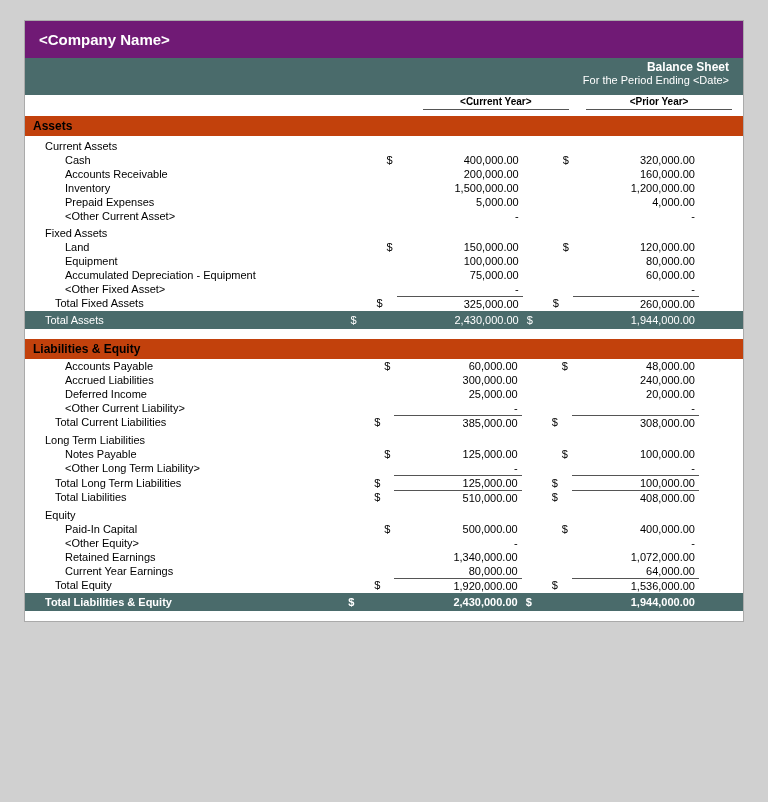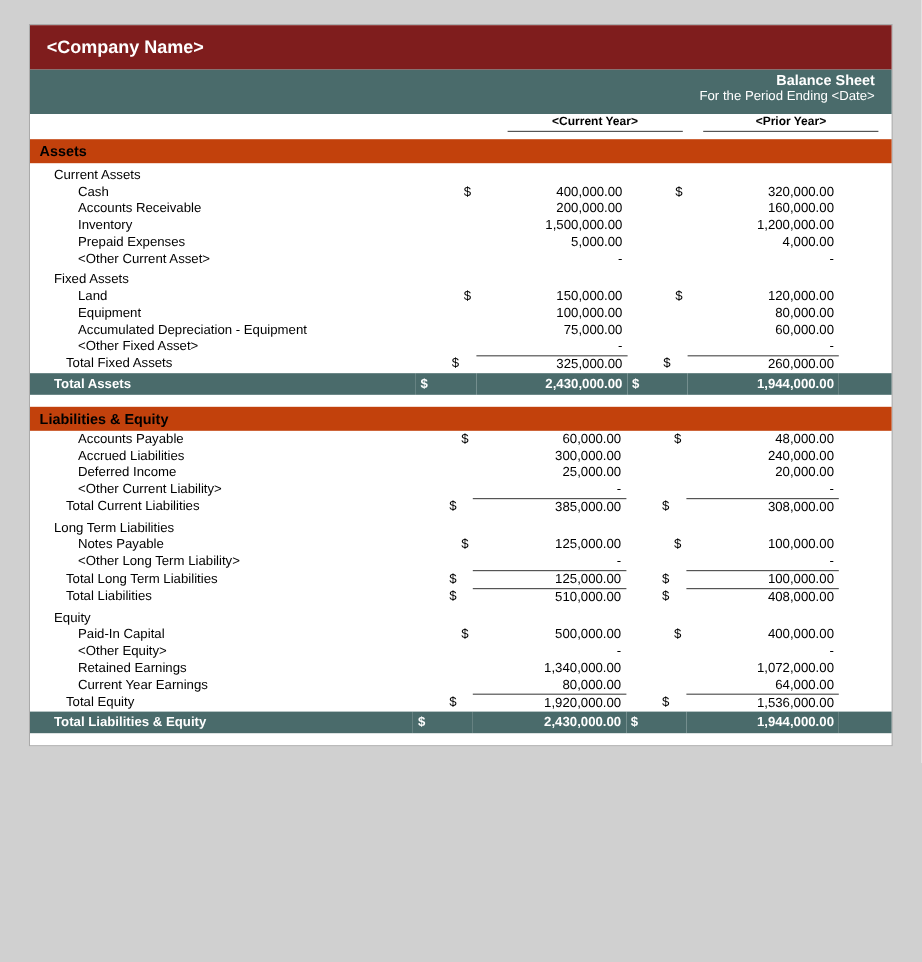--- a/index.html
+++ b/index.html
@@ -12,21 +12,21 @@
       align-items: flex-start;
       padding: 20px;
       min-height: 802px;
     }
     .sheet {
       background: #fff;
       width: 720px;
       border: 1px solid #aaa;
     }
     .header-company {
-      background: #7f1d1d;
+      background: #701a75;
       color: #fff;
       padding: 10px 14px;
       font-size: 15px;
       font-weight: bold;
     }
     .header-title {
       background: #4a6b6b;
       color: #fff;
       text-align: right;
       padding: 2px 14px 9px 14px;
@@ -198,21 +198,21 @@
       </tr>
       <tr class="subtotal-row">
         <td>Total Fixed Assets</td>
         <td>$</td>
         <td class="cy-col" style="border-top:1px solid #555;">325,000.00</td>
         <td>$</td>
         <td class="cy-col" style="border-top:1px solid #555;">260,000.00</td>
         <td></td>
       </tr>
 
-      <tr style="background:#4a6b6b; color:#fff; font-weight:bold;margin-top:44px;">
+      <tr style="background:#4a6b6b; color:#fff; font-weight:normal;margin-top:44px;">
         <td style="padding-left:20px; padding:3px 4px 3px 20px;">Total Assets</td>
         <td>$</td>
         <td class="cy-col">2,430,000.00</td>
         <td>$</td>
         <td class="cy-col">1,944,000.00</td>
         <td></td>
       </tr>
       <tr class="spacer-row">
           <td colspan="6" style="height:10px;"></td>
         </tr>

